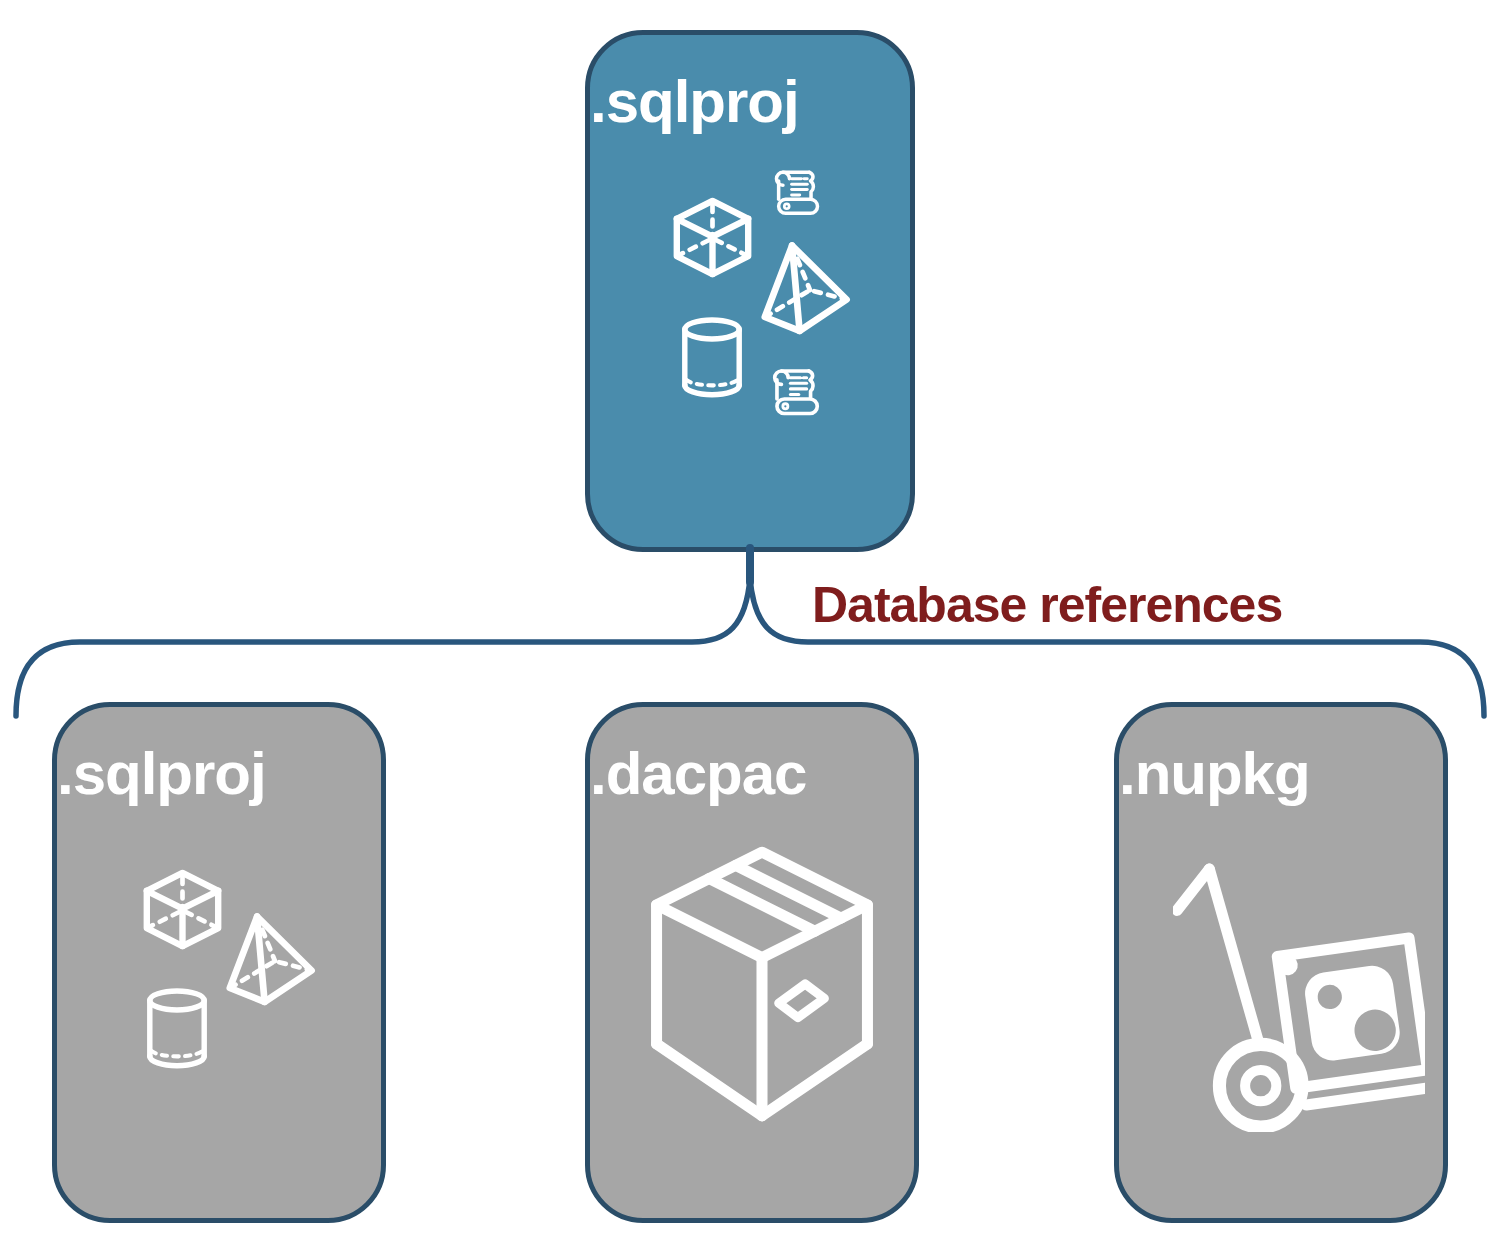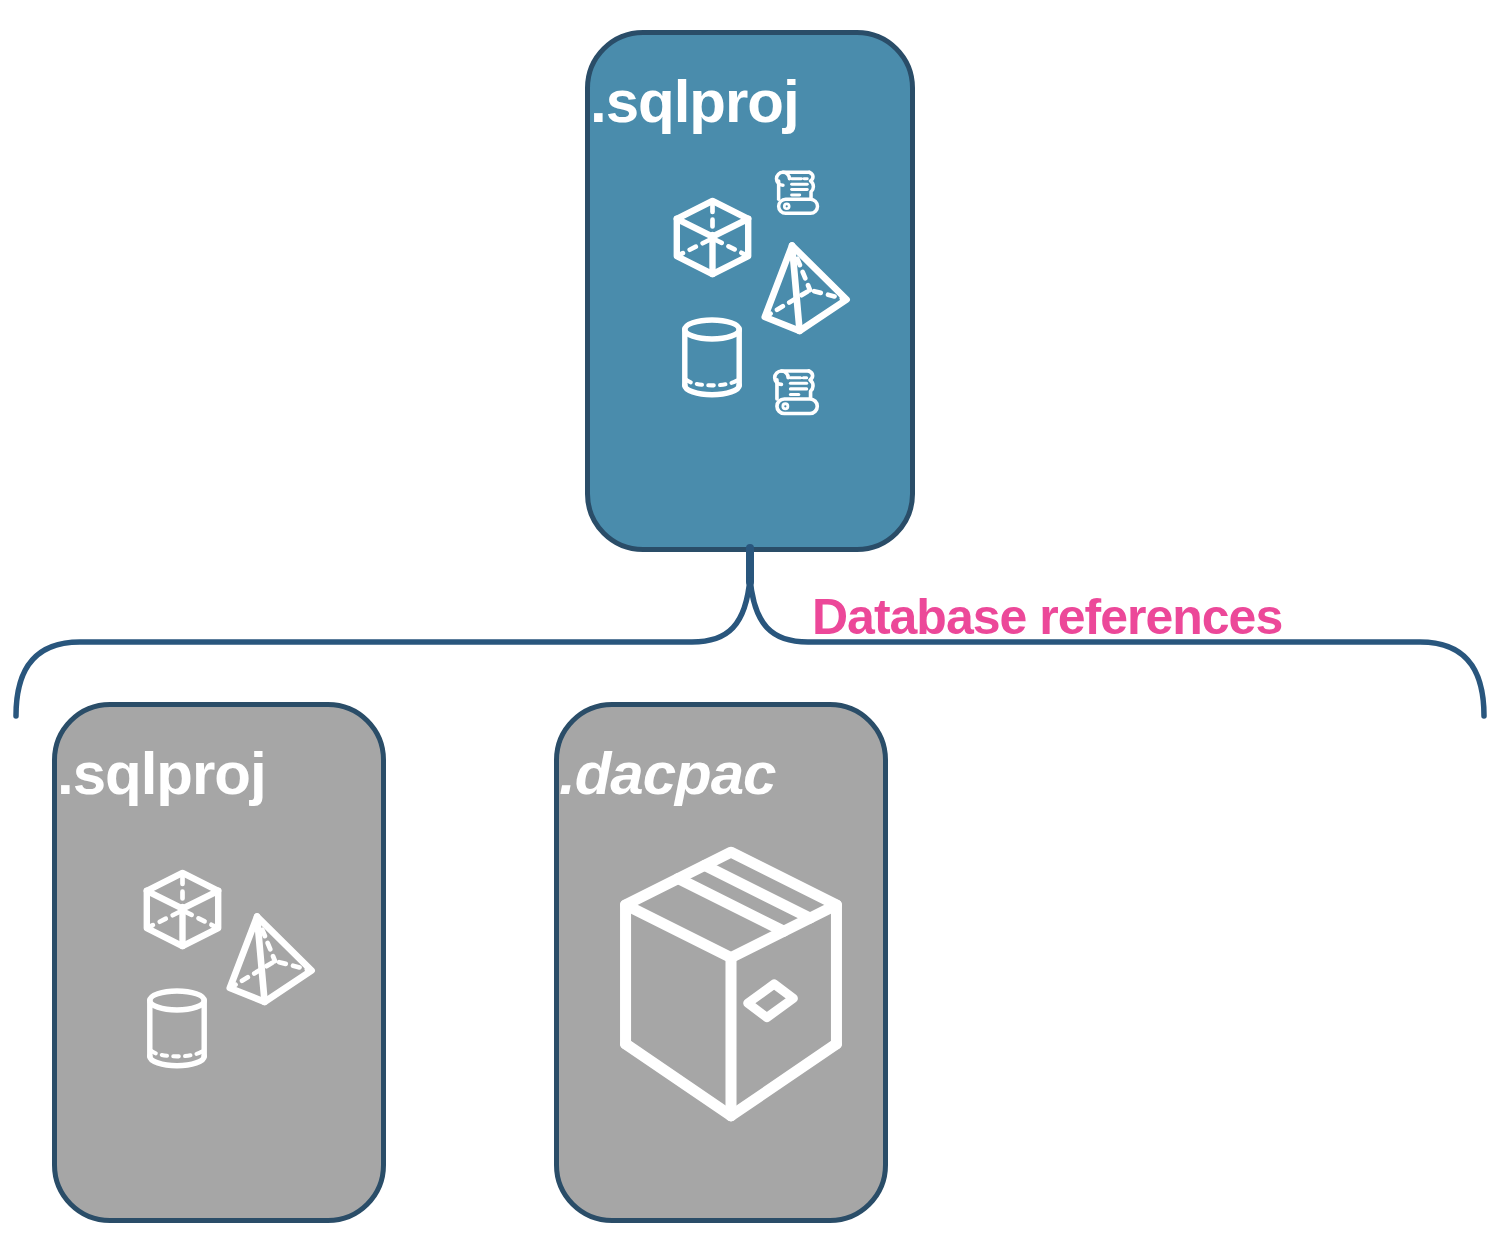--- a/index.html
+++ b/index.html
@@ -7,31 +7,31 @@
     position:relative; width:1500px; height:1250px; background:#ffffff;
     font-family:"Liberation Sans", sans-serif; overflow:hidden;
   }
   .card {
     position:absolute; box-sizing:border-box;
     border:5px solid #2A4D68; border-radius:58px;
   }
   .card-root { left:585px; top:30px; width:330px; height:522px; background:#4A8CAC; }
   .card-child { top:702px; width:334px; height:521px; background:#A6A6A6; }
   .card-child-1 { left:52px; }
-  .card-child-2 { left:554px;font-style:italic; }
+  .card-child-2 { left:585px; }
   .card-child-3 { left:1114px; }
   .card-title {
     margin-top:32px; text-align:left;
     font-size:60px; font-weight:bold; letter-spacing:-1px; color:#ffffff;
   }
   .icon { position:absolute; }
   .brace-svg { position:absolute; left:0; top:540px; width:1500px; height:210px; pointer-events:none; }
   .connector-label {
     position:absolute; left:812px; top:576px;
-    font-size:50px; font-weight:bold; color:#ec4899; white-space:nowrap; letter-spacing:-1px;margin-top:12px;
+    font-size:50px; font-weight:bold; color:#7f1d1d; white-space:nowrap; letter-spacing:-1px;
   }
   .defs { position:absolute; width:0; height:0; overflow:hidden; }
 </style>
 </head>
 <body>
 
 <svg class="defs" aria-hidden="true">
   <defs>
     <symbol id="sym-cube" viewBox="0 0 100 100">
       <g fill="none" stroke="#FFFFFF" stroke-linecap="round" stroke-linejoin="round">
@@ -143,14 +143,20 @@
       </svg>
   </div>
 
   <div class="card card-child card-child-2">
     <div class="card-title">.dacpac</div>
     <svg class="icon" style="left:52px; top:138px;" width="240" height="278">
         <use href="#sym-box"></use>
       </svg>
   </div>
 
+  <div class="card card-child card-child-3">
+    <div class="card-title">.nupkg</div>
+    <svg class="icon" style="left:54px; top:153px;" width="252" height="272">
+        <use href="#sym-truck"></use>
+      </svg>
+  </div>
 
 </div>
 
 </body></html>

